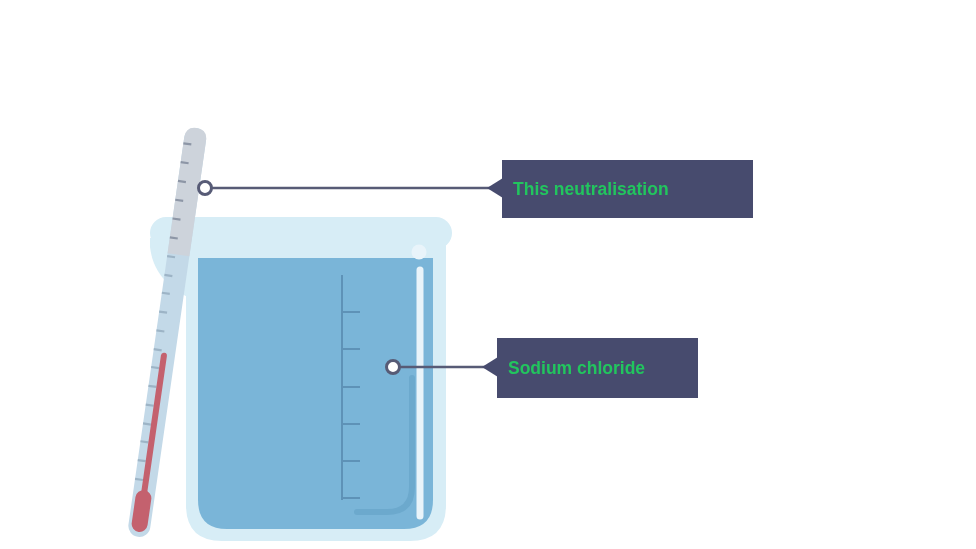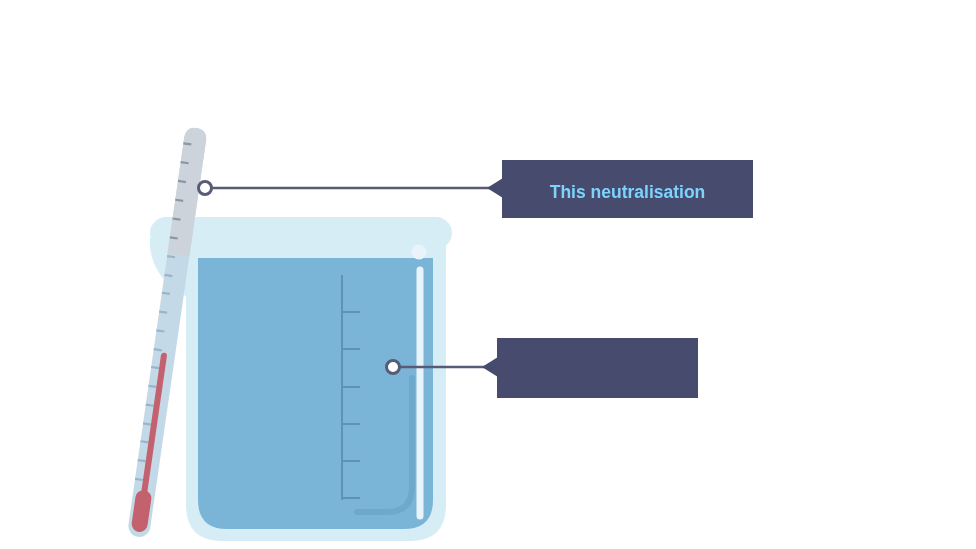--- a/index.html
+++ b/index.html
@@ -7,27 +7,28 @@
     position:relative;
     width:976px;height:549px;
     background:#ffffff;
     overflow:hidden;
     font-family:"Liberation Sans", sans-serif;
   }
   .stage svg{position:absolute;left:0;top:0;}
   .callout{
     position:absolute;
     background:#474b6e;
-    color:#7dd3fc;
+    color:#22c55e;
     font-weight:bold;
     font-size:17.5px;
     line-height:22px;
     padding:21px 11px;
     box-sizing:border-box;
     display:flex;
+    flex-direction:column;
     justify-content:center;
   }
   .callout .pointer{
     position:absolute;
     left:-15px;
     width:0;height:0;
     border-top:10px solid transparent;
     border-bottom:10px solid transparent;
     border-right:16px solid #474b6e;
   }
@@ -71,15 +72,16 @@
     </g>
   </svg>
 
   <div class="callout callout-exothermic">
     <span class="pointer"></span>
     <span>This neutralisation</span>
   </div>
 
   <div class="callout callout-product">
     <span class="pointer"></span>
+    <span>Sodium chloride</span>
   </div>
 
 </div>
 
 </body></html>

